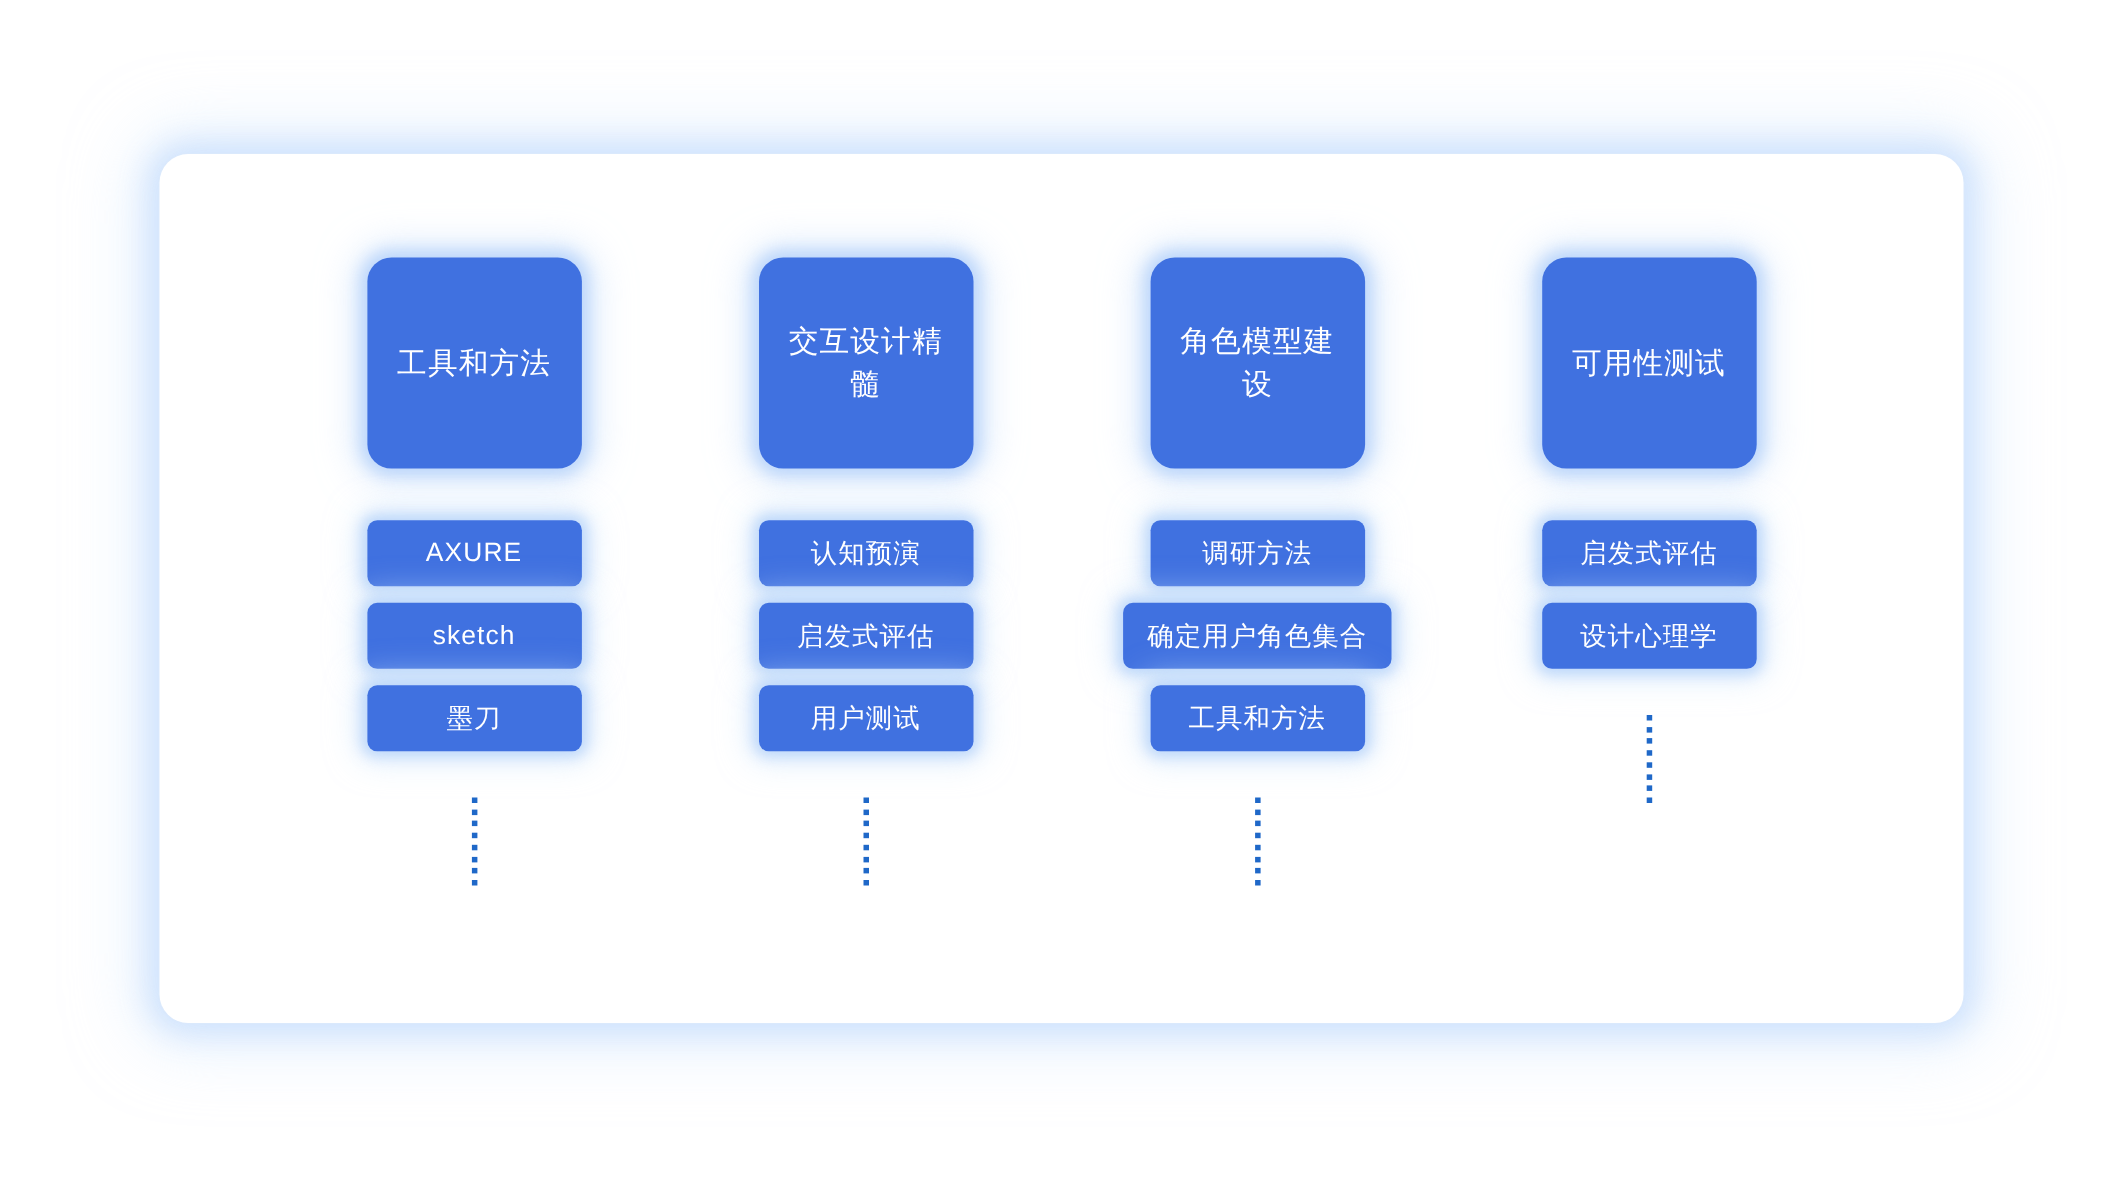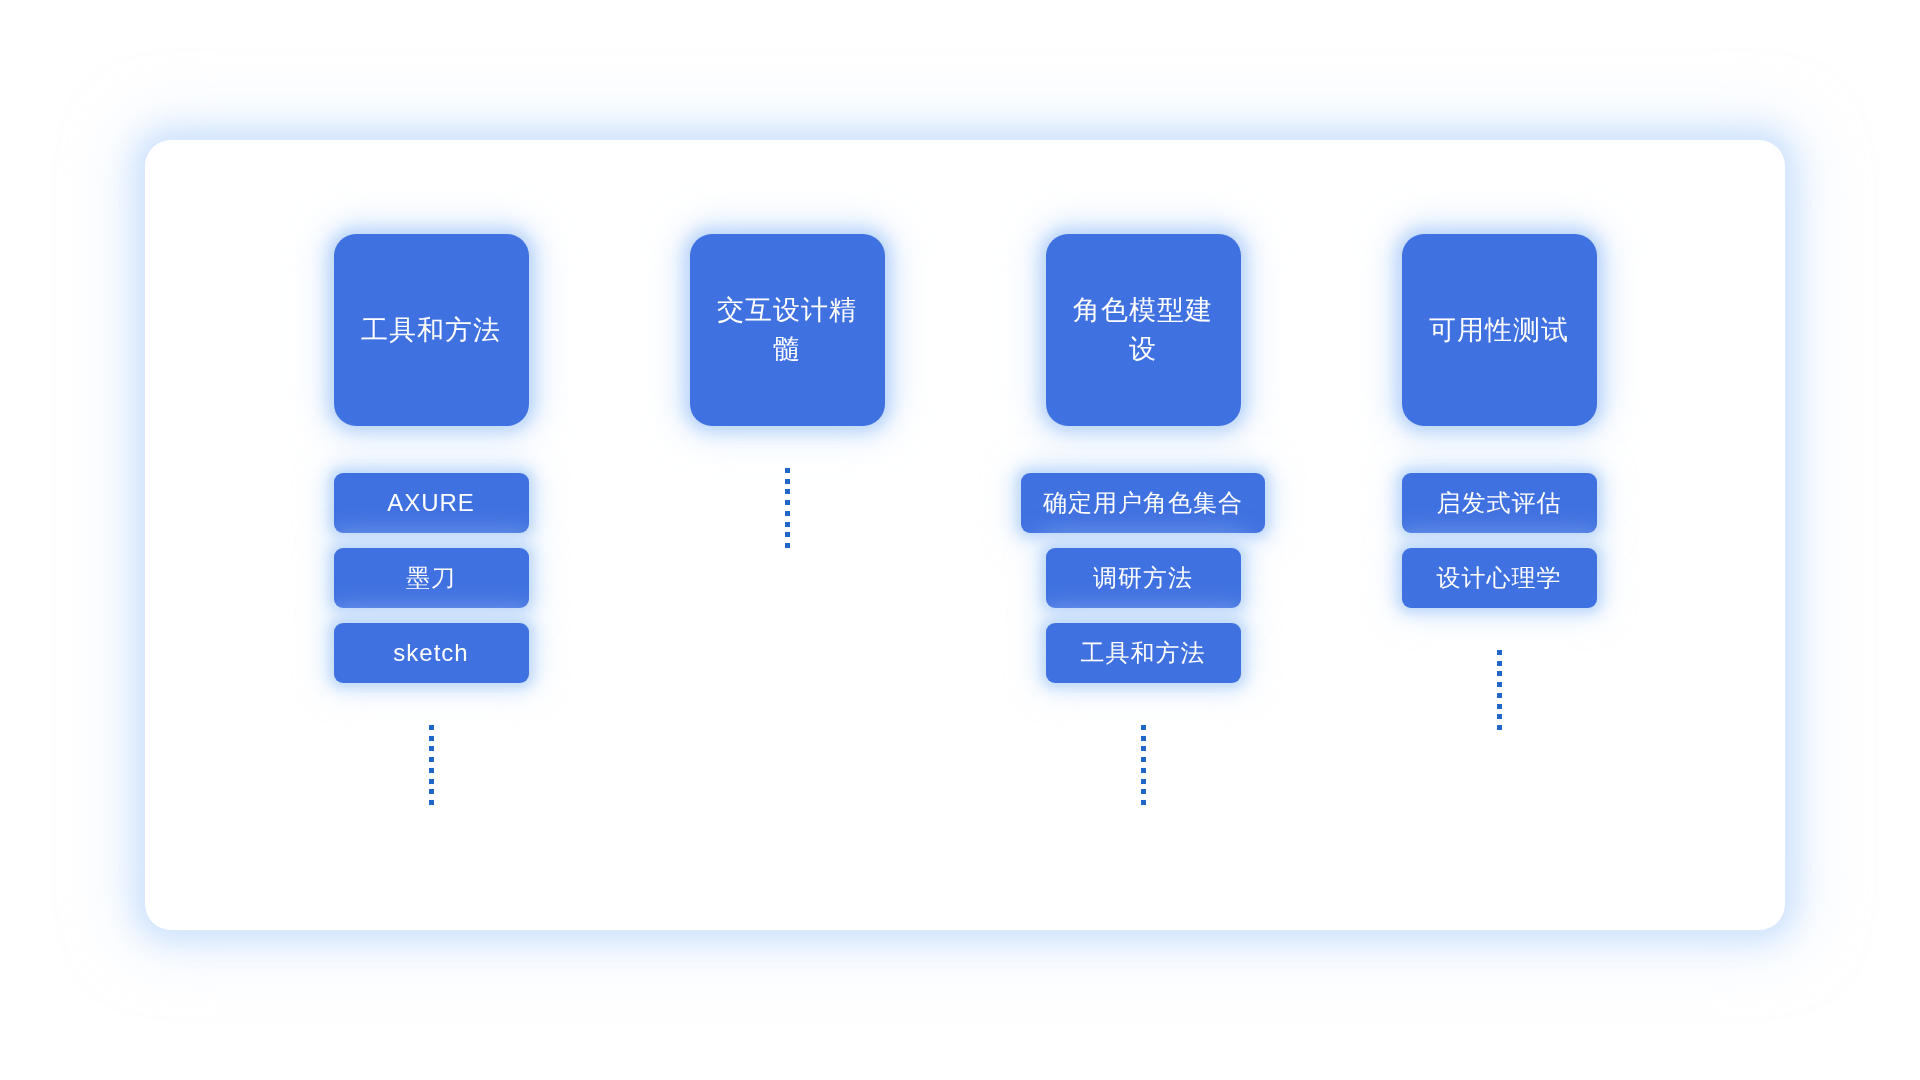--- a/index.html
+++ b/index.html
@@ -111,54 +111,59 @@
 <div id="stage">
 
   <div class="panel"></div>
 
   <div class="columns">
 
     <div class="column">
       <div class="head-card">工具和方法</div>
       <div class="pills">
         <div class="pill">AXURE</div>
+        <div class="pill">sketch</div>
         <div class="pill">墨刀</div>
-        <div class="pill">sketch</div>
       </div>
       <div class="dots">
         <span class="dot"></span>
         <span class="dot"></span>
         <span class="dot"></span>
         <span class="dot"></span>
         <span class="dot"></span>
         <span class="dot"></span>
         <span class="dot"></span>
         <span class="dot"></span>
       </div>
     </div>
 
     <div class="column">
       <div class="head-card">交互设计精髓</div>
+      <div class="pills">
+        <div class="pill">认知预演</div>
+        <div class="pill">启发式评估</div>
+        <div class="pill">用户测试</div>
+      </div>
       <div class="dots">
         <span class="dot"></span>
         <span class="dot"></span>
         <span class="dot"></span>
         <span class="dot"></span>
         <span class="dot"></span>
         <span class="dot"></span>
         <span class="dot"></span>
         <span class="dot"></span>
       </div>
     </div>
 
     <div class="column">
       <div class="head-card">角色模型建设</div>
       <div class="pills">
+        <div class="pill">调研方法</div>
         <div class="pill">确定用户角色集合</div>
-        <div class="pill">调研方法</div>
         <div class="pill">工具和方法</div>
       </div>
       <div class="dots">
         <span class="dot"></span>
         <span class="dot"></span>
         <span class="dot"></span>
         <span class="dot"></span>
         <span class="dot"></span>
         <span class="dot"></span>
         <span class="dot"></span>

